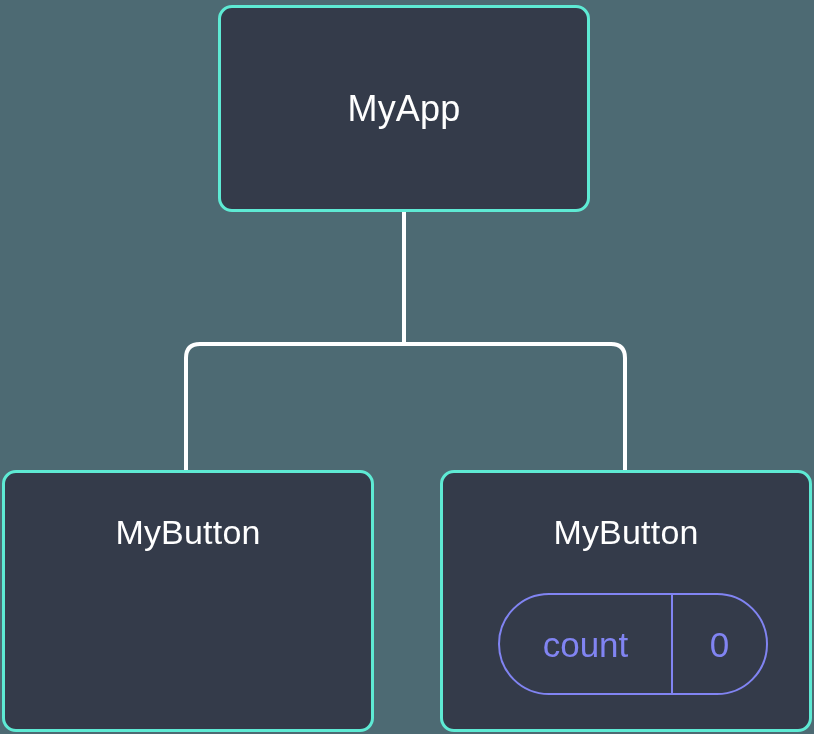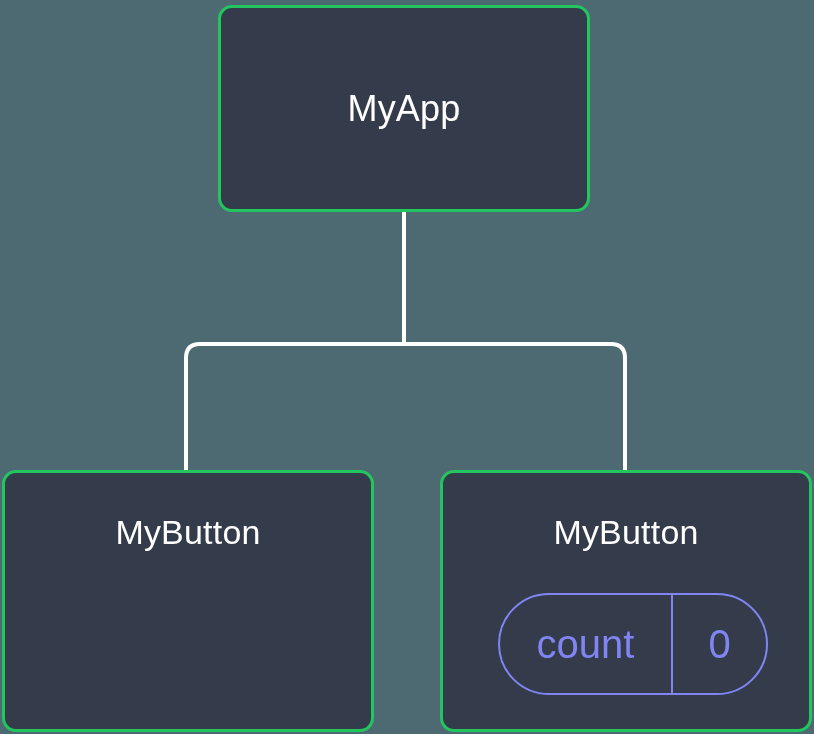--- a/index.html
+++ b/index.html
@@ -29,21 +29,21 @@
     width: 814px;
     height: 734px;
     pointer-events: none;
   }
 
   
   .node {
     position: absolute;
     box-sizing: border-box;
     background: #343b4a;
-    border: 3px solid #22c55e;
+    border: 3px solid #5eead4;
     border-radius: 14px;
     display: flex;
     flex-direction: column;
     align-items: center;
   }
   .node-title {
     color: #ffffff;
     font-size: 34px;
     line-height: 1;
     letter-spacing: 0.2px;
@@ -83,21 +83,21 @@
     display: flex;
     align-items: stretch;
     border-radius: 999px;
     background: #343b4a;
   }
   .pill-key, .pill-val {
     display: flex;
     align-items: center;
     justify-content: center;
     color: #8184f2;
-    font-size: 40px;
+    font-size: 35px;
     line-height: 1;
     white-space: nowrap;
   }
 
   
   .pill.plain {
     width: 270px;
     height: 102px;
     border: 2px solid #8184f2;
   }

